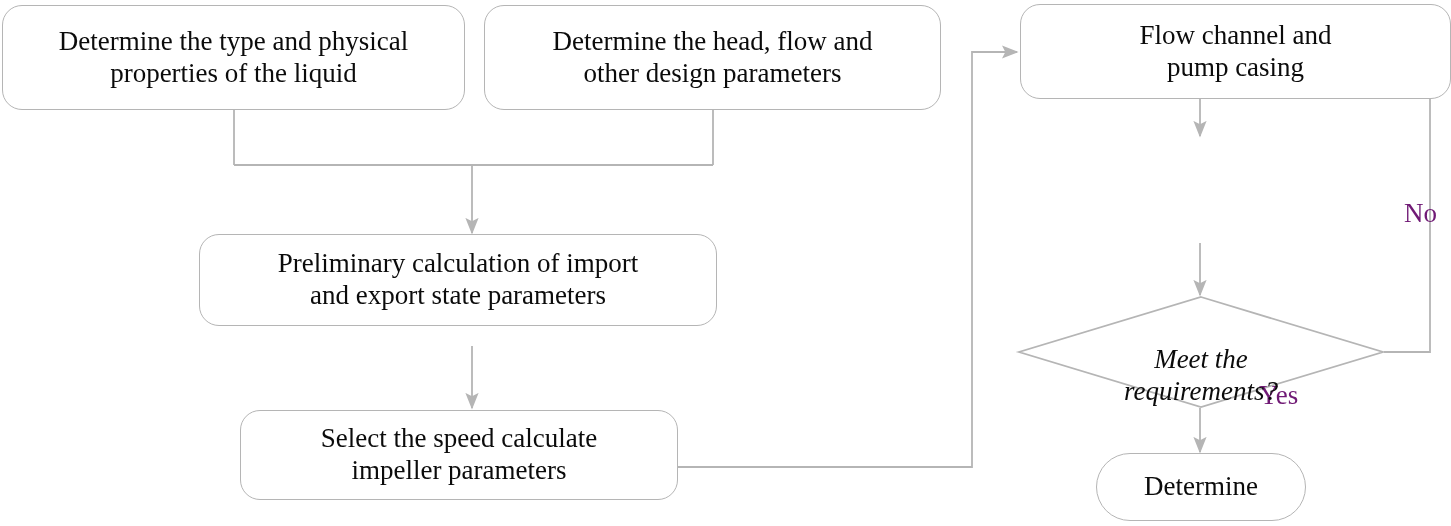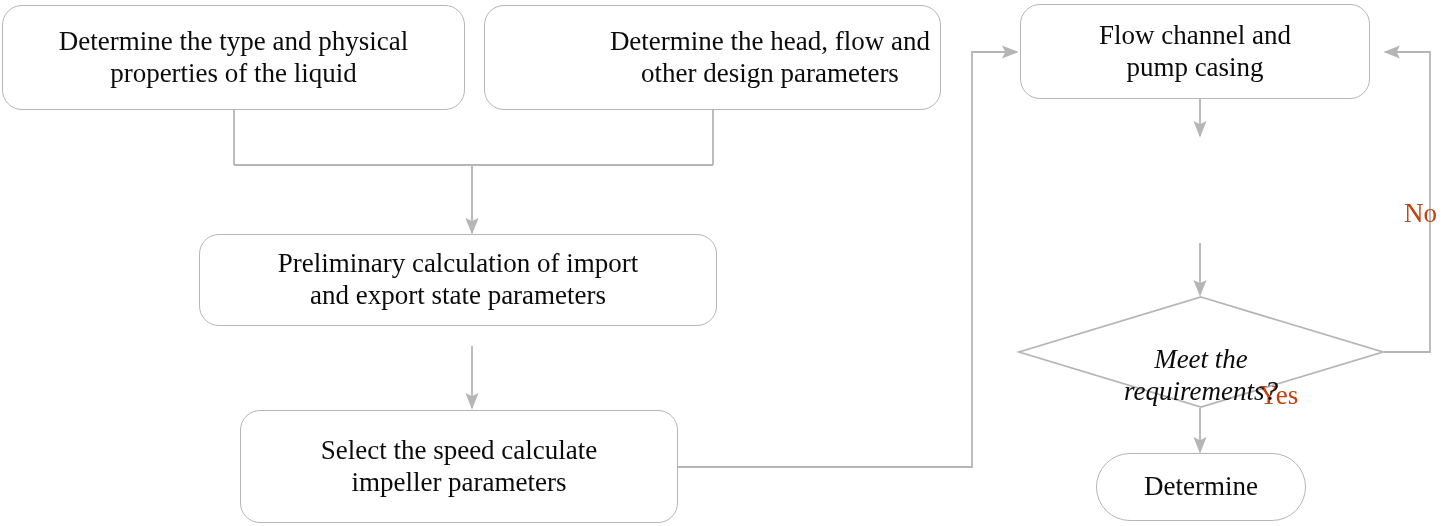--- a/index.html
+++ b/index.html
@@ -61,21 +61,21 @@
   }
   #edges {
     position: absolute;
     left: 0; top: 0;
     width: 1451px;
     height: 526px;
     pointer-events: none;
   }
   .edge-label {
     position: absolute;
-    color: #c2410c;
+    color: #701a75;
     font-size: 27px;
     font-family: "Liberation Serif", "DejaVu Serif", serif;
     white-space: nowrap;
   }
 </style>
 </head>
 <body>
 
 <div id="canvas">
 
@@ -104,36 +104,36 @@
 
       <path d="M1384,352 L1430,352 L1430,52 L1385,52" marker-end="url(#ah)"></path>
     </g>
   </svg>
 
   <div class="node rbox" style="left:2px; top:5px; width:463px; height:105px;">
     <span class="lbl">Determine the type and physical
 properties of the liquid</span>
   </div>
 
-  <div class="node rbox" style="left:484px; top:5px; width:457px; height:105px;justify-content:flex-end;">
+  <div class="node rbox" style="left:484px; top:5px; width:457px; height:105px;">
     <span class="lbl">Determine the head, flow and
 other design parameters</span>
   </div>
 
   <div class="node rbox" style="left:199px; top:234px; width:518px; height:92px;">
     <span class="lbl">Preliminary calculation of import
 and export state parameters</span>
   </div>
 
-  <div class="node rbox" style="left:240px; top:410px; width:438px; height:113px;">
+  <div class="node rbox" style="left:240px; top:410px; width:438px; height:90px;">
     <span class="lbl">Select the speed calculate
 impeller parameters</span>
   </div>
 
-  <div class="node rbox" style="left:1020px; top:4px; width:350px; height:95px;">
+  <div class="node rbox" style="left:1020px; top:4px; width:431px; height:95px;">
     <span class="lbl">Flow channel and
 pump casing</span>
   </div>
 
 
   <div class="diamond-wrap" style="left:1018px; top:296px; width:366px; height:112px;">
     <svg width="366" height="112" viewBox="0 0 366 112" xmlns="http://www.w3.org/2000/svg">
       <polygon points="183,1 365,56 183,111 1,56" fill="#ffffff" stroke="#b5b5b5" stroke-width="1.8"></polygon>
     </svg>
     <span class="lbl">Meet the

